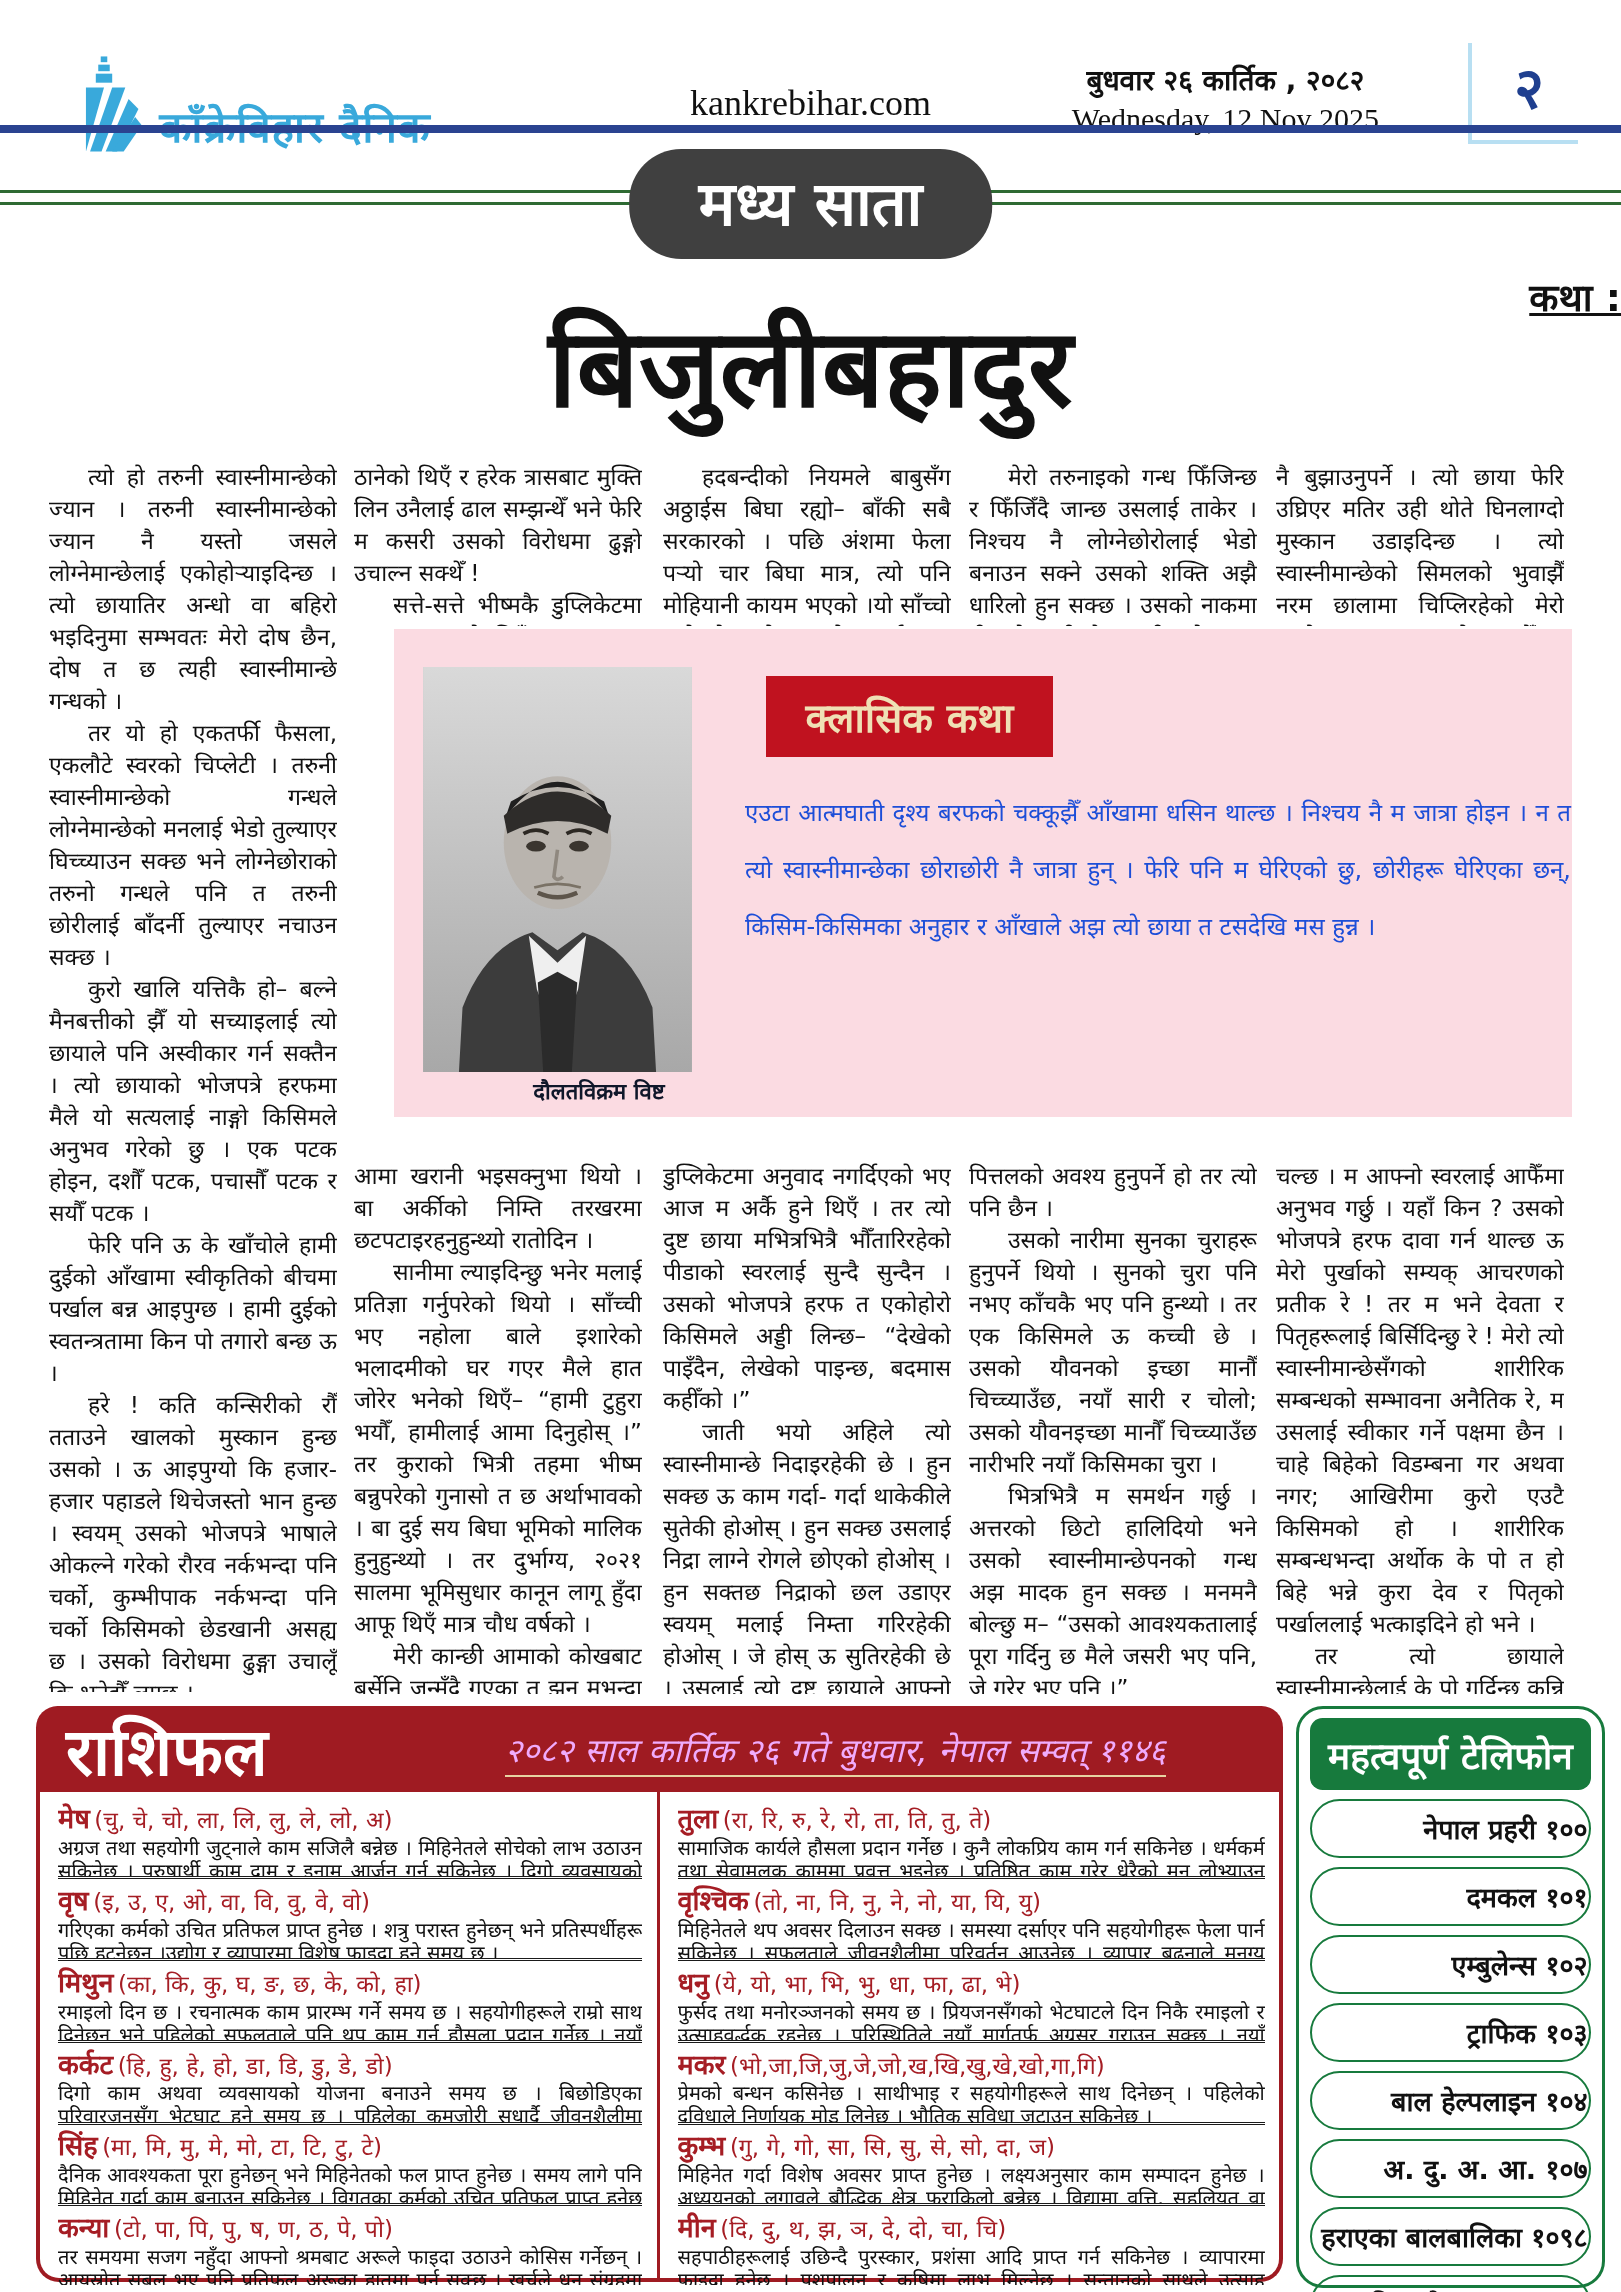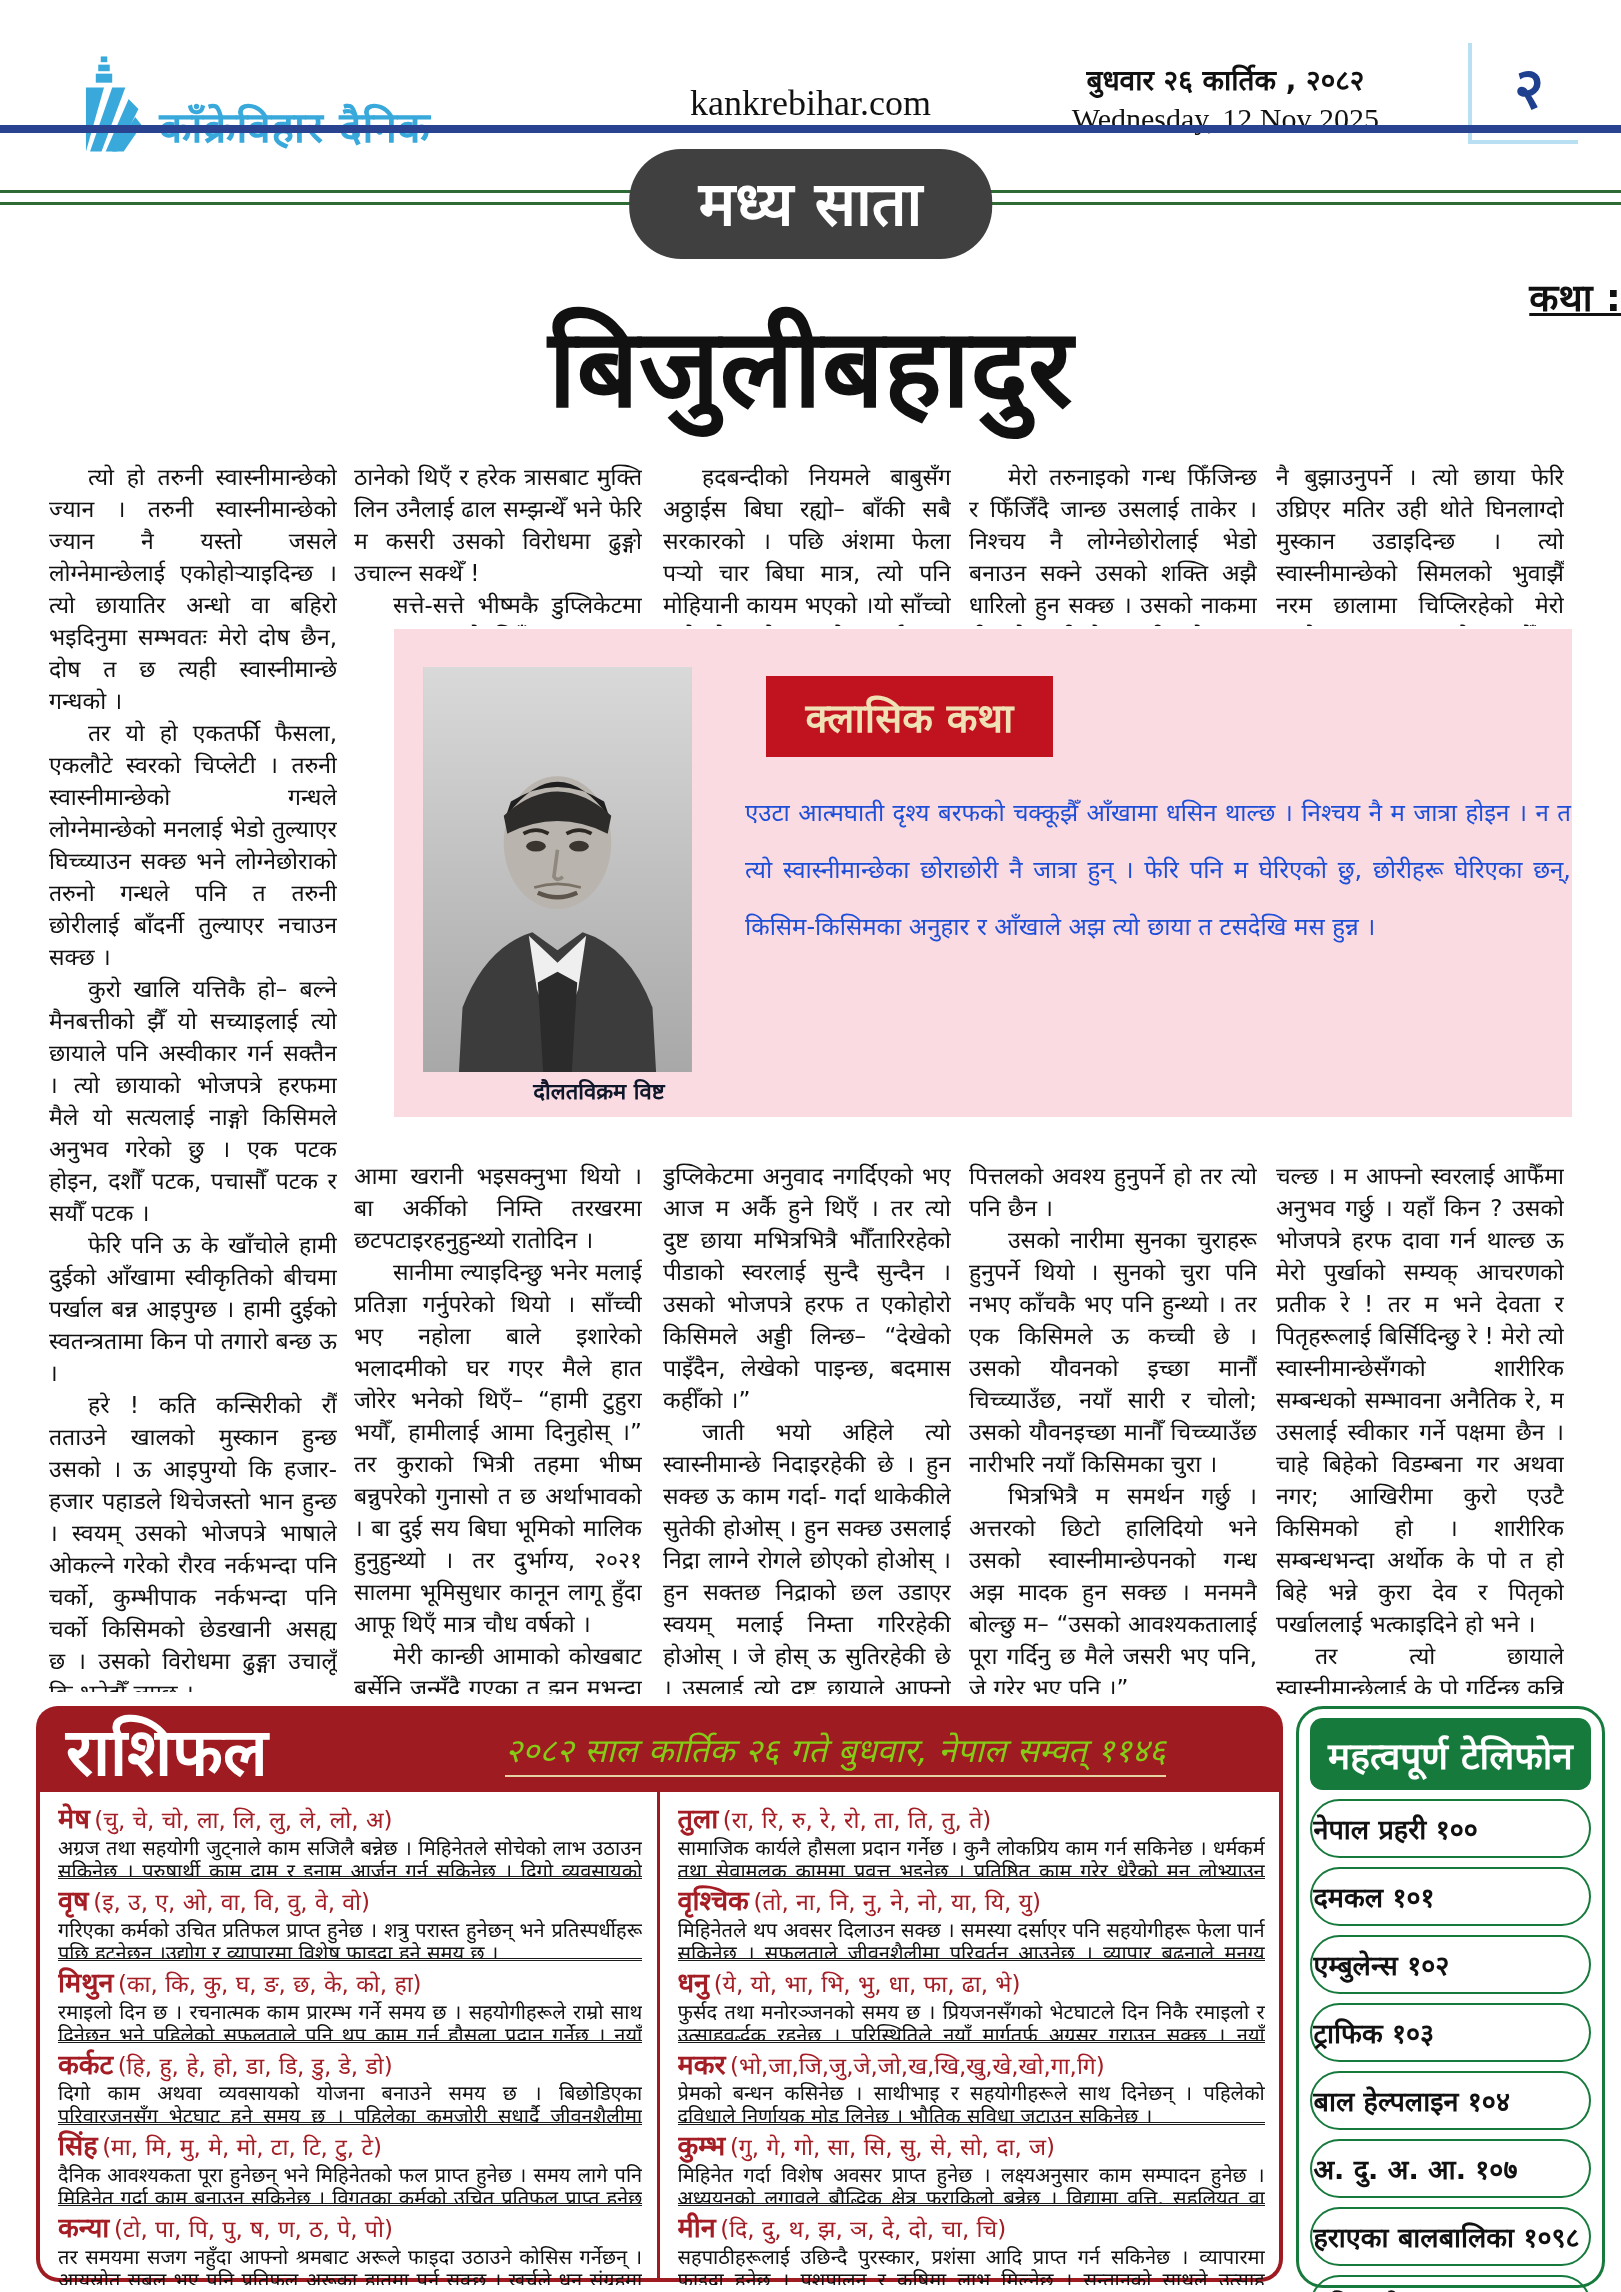--- a/index.html
+++ b/index.html
@@ -57,40 +57,40 @@
           color:#efe0b5;font-size:40px;font-weight:bold;display:flex;align-items:center;
           justify-content:center;}
   .quote{position:absolute;left:351px;top:156px;width:826px;color:#1d4ed8;
          font-size:24px;line-height:57px;text-align:justify;}
 
   
   .rashifal{position:absolute;left:36px;top:1706px;width:1247px;height:580px;}
   .r-banner{height:86px;background:#9f1b22;border-radius:21.5px 21.5px 0 0;
             display:flex;align-items:center;}
   .r-title{color:#fff;font-size:66px;font-weight:bold;padding-left:30px;width:358px;}
-  .r-sub{flex:1;text-align:center;color:#84cc16;font-size:33px;font-style:italic;
+  .r-sub{flex:1;text-align:center;color:#f0abfc;font-size:33px;font-style:italic;
          padding-right:36px;}
   .r-sub span{border-bottom:2.7px solid #e7d3a2;padding-bottom:5.4px;}
   .r-body{height:490px;border:4.5px solid #9f1b22;border-top:none;
           border-radius:0 0 23px 23px;background:#fff;display:flex;box-sizing:border-box;}
   .r-col{width:50%;padding:5.4px 14.3px 3.6px 18px;box-sizing:border-box;}
   .r-col.first{border-right:3.6px solid #9f1b22;}
   .z-entry{height:77px;overflow:hidden;border-bottom:3.6px double #1a1a1a;padding-top:1.8px;}
   .z-entry.last{border-bottom:none;}
   .z-name{color:#a51d24;font-size:27px;font-weight:bold;}
   .z-letters{color:#a51d24;font-size:23px;}
   .z-text{font-size:20px;line-height:23px;text-align:justify;margin-top:0.9px;}
 
   
   .phones{position:absolute;left:1296px;top:1706px;width:309px;height:582px;
           border:3.6px solid #177a3d;border-radius:27px;background:#fff;
           padding:9px 10.7px;box-sizing:border-box;}
   .ph-header{background:#177a3d;color:#fff;border-radius:12.5px;font-size:37px;
              font-weight:bold;text-align:center;padding:10.7px 0;margin-bottom:3.6px;}
-  .ph-item{border:2.7px solid #177a3d;border-radius:32px;text-align:left;font-size:27px;
+  .ph-item{border:2.7px solid #177a3d;border-radius:32px;text-align:right;font-size:27px;
            font-weight:bold;padding:9px 1.8px;margin:9px 0;}
 </style>
 </head>
 <body>
 
 <div class="page">
 
   <div class="masthead">
     <div class="brand">
       <svg class="logo" viewBox="0 0 100 120">

